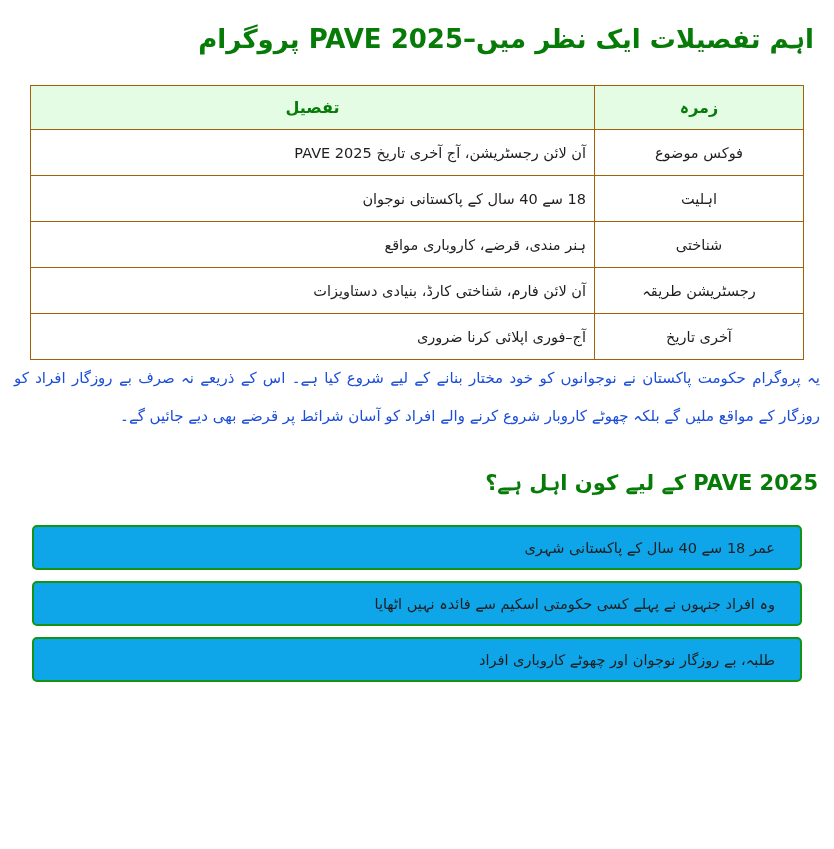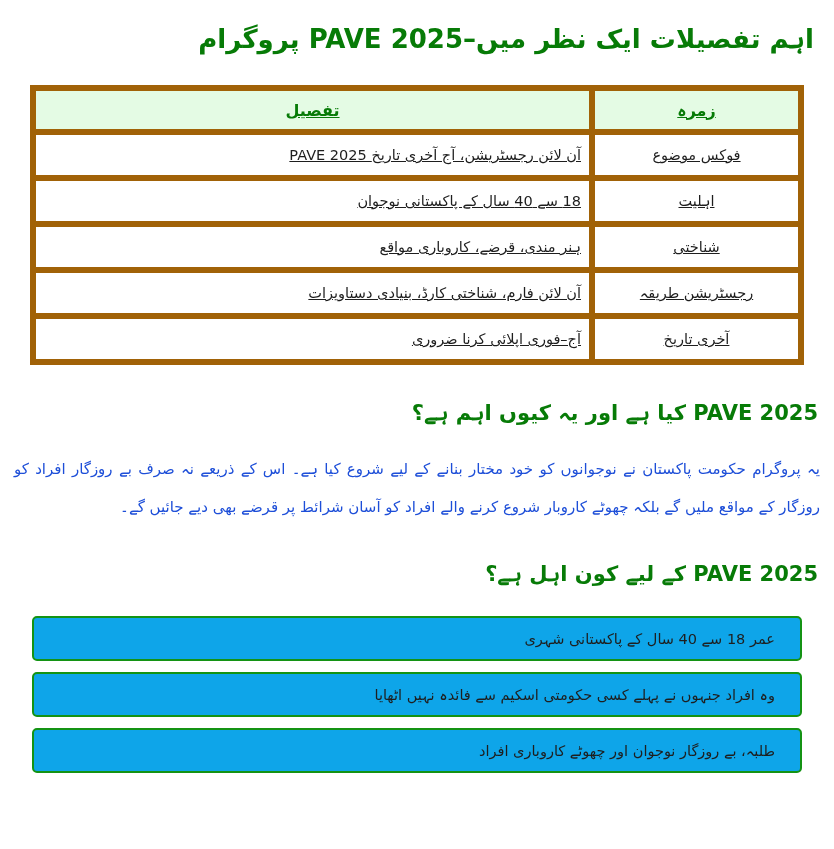--- a/index.html
+++ b/index.html
@@ -24,24 +24,23 @@
     margin:0 20px 28px;
     line-height:1.35;
   }
   table.details {
     border-collapse:collapse;
     margin:0 30px;
     width:774px;
     table-layout:fixed;
   }
   table.details th, table.details td {
-    border:6px solid #a16207;
+    border:1px solid #a16207;
     box-sizing:border-box;
     padding:4px 8px;
-    text-decoration:underline;
   }
   table.details thead th {
     background:#e4fbe4;
     color:#077b07;
     font-weight:bold;
     font-size:16px;
     height:44px;
     text-align:center;
   }
   table.details td { height:46px; font-size:14.5px; background:#ffffff; }
@@ -114,21 +113,20 @@
         <td class="cat">رجسٹریشن طریقہ</td>
         <td class="det">آن لائن فارم، شناختی کارڈ، بنیادی دستاویزات</td>
       </tr>
       <tr>
         <td class="cat">آخری تاریخ</td>
         <td class="det">آج–فوری اپلائی کرنا ضروری</td>
       </tr>
     </tbody>
   </table>
 
-  <h2 class="section">PAVE 2025 کیا ہے اور یہ کیوں اہم ہے؟</h2>
 
   <p class="desc">یہ پروگرام حکومت پاکستان نے نوجوانوں کو خود مختار بنانے کے لیے شروع کیا ہے۔ اس کے ذریعے نہ صرف بے روزگار افراد کو روزگار کے مواقع ملیں گے بلکہ چھوٹے کاروبار شروع کرنے والے افراد کو آسان شرائط پر قرضے بھی دیے جائیں گے۔</p>
 
   <h2 class="section">PAVE 2025 کے لیے کون اہل ہے؟</h2>
 
   <div class="boxes">
     <div class="box">عمر 18 سے 40 سال کے پاکستانی شہری</div>
     <div class="box">وہ افراد جنہوں نے پہلے کسی حکومتی اسکیم سے فائدہ نہیں اٹھایا</div>
     <div class="box">طلبہ، بے روزگار نوجوان اور چھوٹے کاروباری افراد</div>
   </div>

